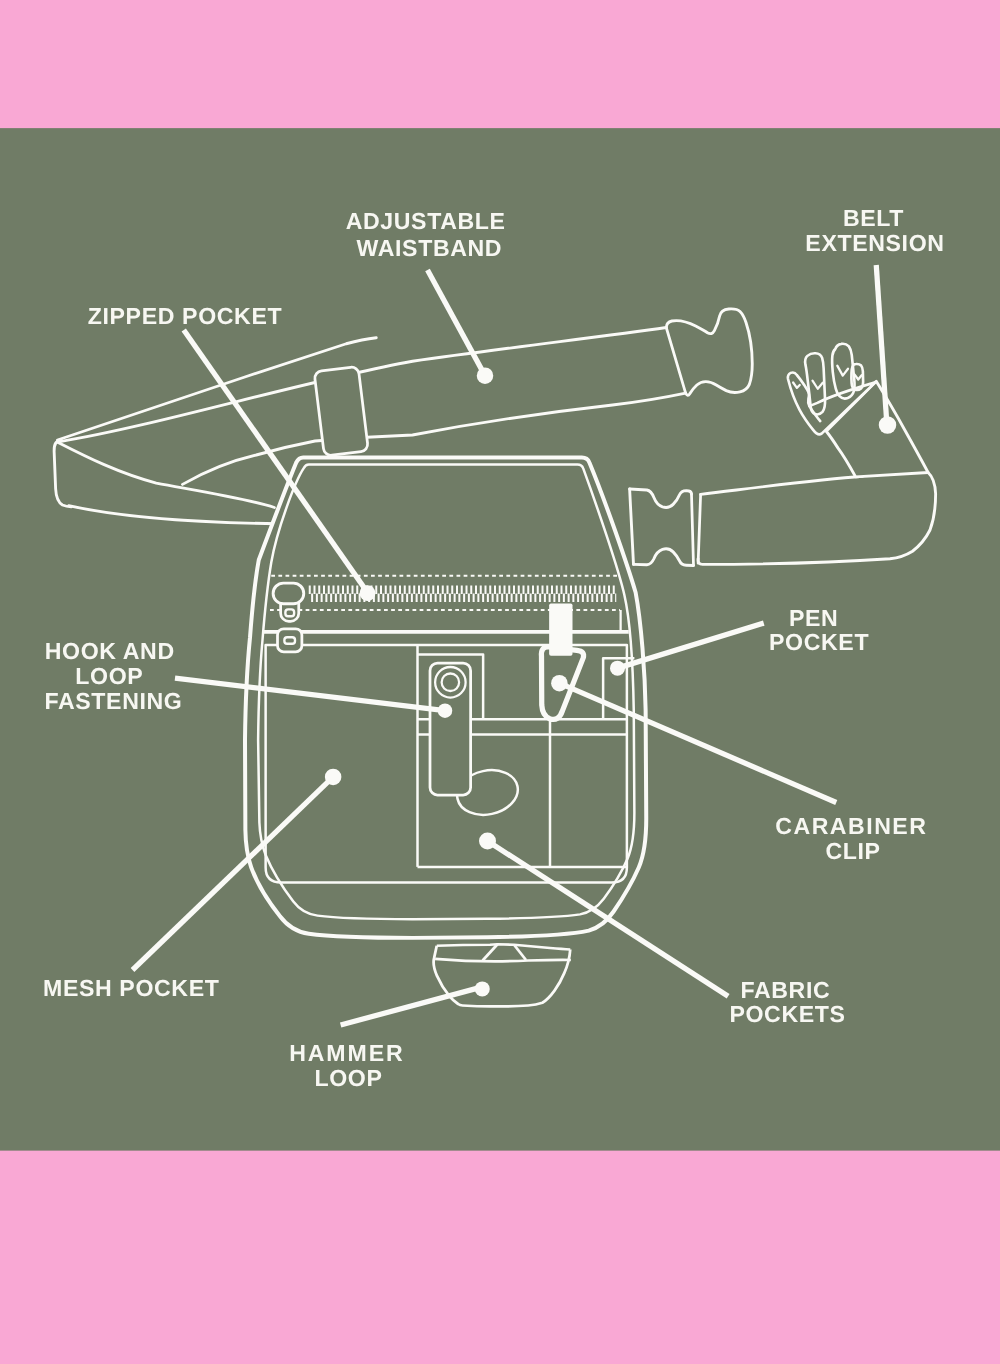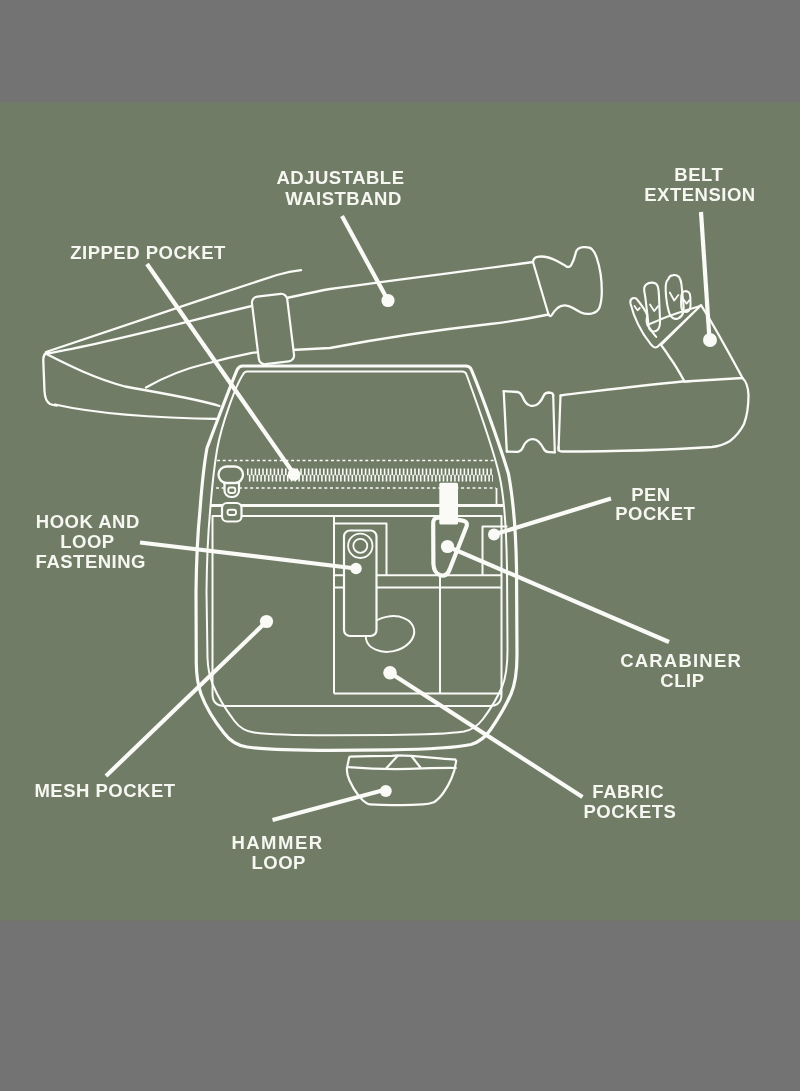--- a/index.html
+++ b/index.html
@@ -1,16 +1,16 @@
 <!DOCTYPE html>
 <html><head>
 <meta charset="utf-8">
 <style>
   html,body{margin:0;padding:0;background:#ffffff;}
-  #page{position:relative;width:800px;height:1091px;background:#737373;overflow:hidden;}
+  #page{position:relative;width:800px;height:1091px;background:#f9a8d4;overflow:hidden;}
   svg{display:block;}
   text{font-family:"Liberation Sans",sans-serif;font-weight:bold;fill:#f7f7f2;}
 </style>
 </head>
 <body>
 <div id="page">
 <svg width="800" height="1091" viewBox="0 0 800 1091" xmlns="http://www.w3.org/2000/svg">
 
 <rect x="0" y="102.5" width="800" height="818" fill="#707c66"></rect>
 

